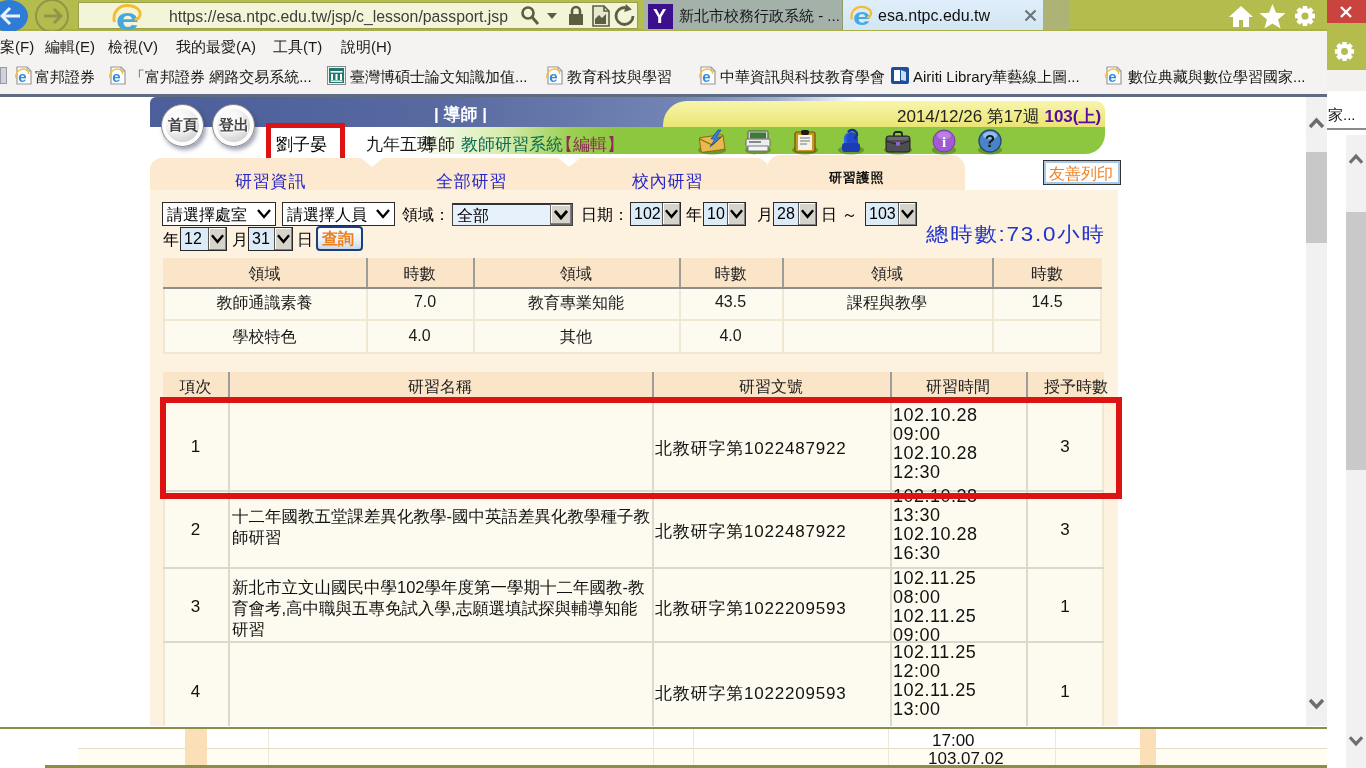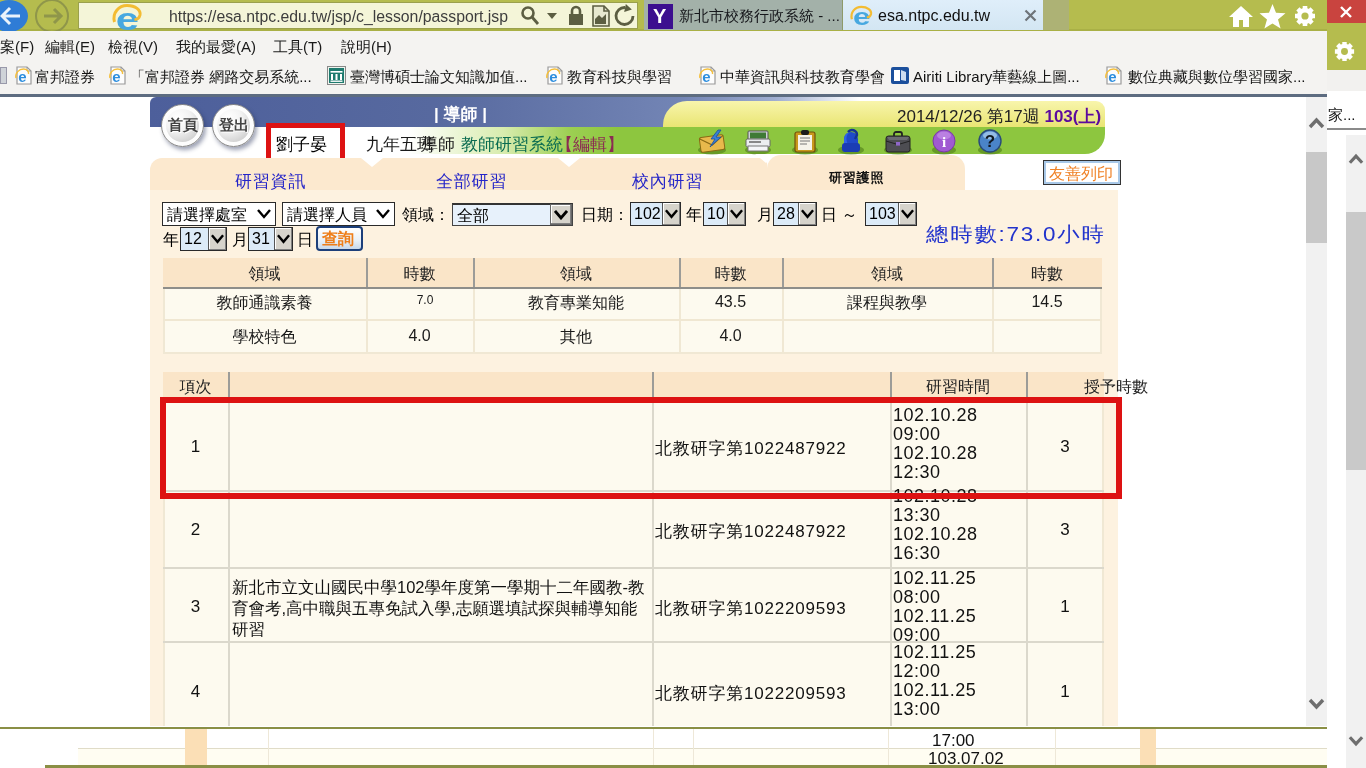--- a/index.html
+++ b/index.html
@@ -313,21 +313,21 @@
 <div class="ab" style="left:992px;top:287px;width:2px;height:67px;background:#f0e8d4;"></div>
 <div class="ab" style="left:163px;top:287px;width:939px;height:2px;background:#8e8e8a;"></div>
 <div class="ab" style="left:163px;top:319px;width:939px;height:2px;background:#f0e7d2;"></div>
 <div class="ab" style="left:163px;top:264px;width:203px;text-align:center;font-size:16px;color:#222;white-space:nowrap;">領域</div>
 <div class="ab" style="left:366px;top:264px;width:107px;text-align:center;font-size:16px;color:#222;white-space:nowrap;">時數</div>
 <div class="ab" style="left:473px;top:264px;width:206px;text-align:center;font-size:16px;color:#222;white-space:nowrap;">領域</div>
 <div class="ab" style="left:679px;top:264px;width:103px;text-align:center;font-size:16px;color:#222;white-space:nowrap;">時數</div>
 <div class="ab" style="left:782px;top:264px;width:210px;text-align:center;font-size:16px;color:#222;white-space:nowrap;">領域</div>
 <div class="ab" style="left:992px;top:264px;width:110px;text-align:center;font-size:16px;color:#222;white-space:nowrap;">時數</div>
 <div class="ab" style="left:163px;top:293px;width:203px;text-align:center;font-size:16px;color:#1a1a1a;white-space:nowrap;">教師通識素養</div>
-<div class="ab" style="left:366px;top:293px;width:118px;text-align:center;font-size:12px;color:#1a1a1a;white-space:nowrap;">7.0</div>
+<div class="ab" style="left:366px;top:293px;width:118px;text-align:center;font-size:16px;color:#1a1a1a;white-space:nowrap;">7.0</div>
 <div class="ab" style="left:473px;top:293px;width:206px;text-align:center;font-size:16px;color:#1a1a1a;white-space:nowrap;">教育專業知能</div>
 <div class="ab" style="left:679px;top:293px;width:103px;text-align:center;font-size:16px;color:#1a1a1a;white-space:nowrap;">43.5</div>
 <div class="ab" style="left:782px;top:293px;width:210px;text-align:center;font-size:16px;color:#1a1a1a;white-space:nowrap;">課程與教學</div>
 <div class="ab" style="left:992px;top:293px;width:110px;text-align:center;font-size:16px;color:#1a1a1a;white-space:nowrap;">14.5</div>
 <div class="ab" style="left:163px;top:327px;width:203px;text-align:center;font-size:16px;color:#1a1a1a;white-space:nowrap;">學校特色</div>
 <div class="ab" style="left:366px;top:327px;width:107px;text-align:center;font-size:16px;color:#1a1a1a;white-space:nowrap;">4.0</div>
 <div class="ab" style="left:473px;top:327px;width:206px;text-align:center;font-size:16px;color:#1a1a1a;white-space:nowrap;">其他</div>
 <div class="ab" style="left:679px;top:327px;width:103px;text-align:center;font-size:16px;color:#1a1a1a;white-space:nowrap;">4.0</div>
 <div class="ab" style="left:0;top:372px;width:1346px;height:354px;overflow:hidden;">
 <div class="ab" style="left:163px;top:0px;width:941px;height:370px;background:#fdfaef;border:2px solid #f0e8d4;"></div>
@@ -338,27 +338,30 @@
 <div class="ab" style="left:652px;top:27px;width:2px;height:343px;background:#dbd8cc;"></div>
 <div class="ab" style="left:890px;top:0px;width:2px;height:27px;background:#9c9c98;"></div>
 <div class="ab" style="left:890px;top:27px;width:2px;height:343px;background:#dbd8cc;"></div>
 <div class="ab" style="left:1026px;top:0px;width:2px;height:27px;background:#9c9c98;"></div>
 <div class="ab" style="left:1026px;top:27px;width:2px;height:343px;background:#dbd8cc;"></div>
 <div class="ab" style="left:163px;top:25px;width:941px;height:2px;background:#8e8e8a;"></div>
 <div class="ab" style="left:163px;top:118px;width:941px;height:2px;background:#dbd8cc;"></div>
 <div class="ab" style="left:163px;top:195px;width:941px;height:2px;background:#dbd8cc;"></div>
 <div class="ab" style="left:163px;top:269px;width:941px;height:2px;background:#dbd8cc;"></div>
 <div class="ab" style="left:163px;top:5px;width:65px;text-align:center;font-size:16px;color:#222;white-space:nowrap;">項次</div>
+<div class="ab" style="left:228px;top:5px;width:424px;text-align:center;font-size:16px;color:#222;white-space:nowrap;">研習名稱</div>
+<div class="ab" style="left:652px;top:5px;width:238px;text-align:center;font-size:16px;color:#222;white-space:nowrap;">研習文號</div>
 <div class="ab" style="left:890px;top:5px;width:136px;text-align:center;font-size:16px;color:#222;white-space:nowrap;">研習時間</div>
-<div class="ab" style="left:1026px;top:5px;width:100px;text-align:center;font-size:16px;color:#222;white-space:nowrap;margin-left:40px;">授予時數</div>
+<div class="ab" style="left:1026px;top:5px;width:100px;text-align:center;font-size:16px;color:#222;white-space:nowrap;">授予時數</div>
 <div class="ab" style="left:163px;top:65px;width:65px;text-align:center;font-size:17px;color:#111;white-space:nowrap;">1</div>
 <div class="tx" style="left:655px;top:65px;font-size:17px;color:#111;letter-spacing:0.8px;">北教研字第1022487922</div>
 <div class="ab" style="left:893px;top:34px;width:132px;font-size:18px;letter-spacing:0.5px;color:#111;line-height:19px;">102.10.28<br>09:00<br>102.10.28<br>12:30</div>
 <div class="ab" style="left:1026px;top:65px;width:78px;text-align:center;font-size:17px;color:#111;white-space:nowrap;">3</div>
 <div class="ab" style="left:163px;top:148px;width:65px;text-align:center;font-size:17px;color:#111;white-space:nowrap;">2</div>
+<div class="ab" style="left:232px;top:134px;width:416px;font-size:16.5px;color:#111;line-height:21px;white-space:nowrap;">十二年國教五堂課差異化教學-國中英語差異化教學種子教<br>師研習</div>
 <div class="tx" style="left:655px;top:148px;font-size:17px;color:#111;letter-spacing:0.8px;">北教研字第1022487922</div>
 <div class="ab" style="left:893px;top:115px;width:132px;font-size:18px;letter-spacing:0.5px;color:#111;line-height:19px;">102.10.28<br>13:30<br>102.10.28<br>16:30</div>
 <div class="ab" style="left:1026px;top:148px;width:78px;text-align:center;font-size:17px;color:#111;white-space:nowrap;">3</div>
 <div class="ab" style="left:163px;top:225px;width:65px;text-align:center;font-size:17px;color:#111;white-space:nowrap;">3</div>
 <div class="ab" style="left:232px;top:205px;width:416px;font-size:16.5px;color:#111;line-height:21px;white-space:nowrap;">新北市立文山國民中學102學年度第一學期十二年國教-教<br>育會考,高中職與五專免試入學,志願選填試探與輔導知能<br>研習</div>
 <div class="tx" style="left:655px;top:225px;font-size:17px;color:#111;letter-spacing:0.8px;">北教研字第1022209593</div>
 <div class="ab" style="left:893px;top:197px;width:132px;font-size:18px;letter-spacing:0.5px;color:#111;line-height:19px;">102.11.25<br>08:00<br>102.11.25<br>09:00</div>
 <div class="ab" style="left:1026px;top:225px;width:78px;text-align:center;font-size:17px;color:#111;white-space:nowrap;">1</div>
 <div class="ab" style="left:163px;top:310px;width:65px;text-align:center;font-size:17px;color:#111;white-space:nowrap;">4</div>
 <div class="tx" style="left:655px;top:310px;font-size:17px;color:#111;letter-spacing:0.8px;">北教研字第1022209593</div>

